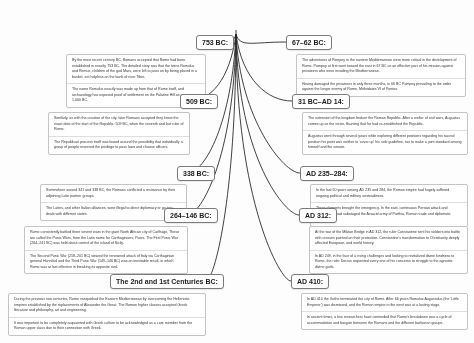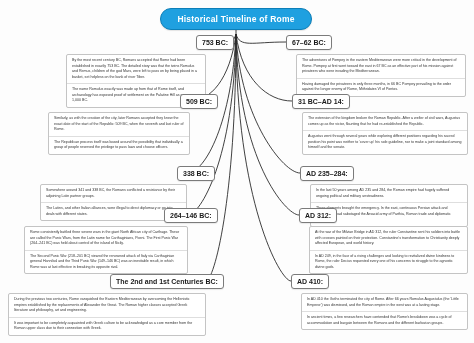--- a/index.html
+++ b/index.html
@@ -88,21 +88,20 @@
       <path d="M236,34 C236,200 214,281 206,281"></path>
 
       <path d="M236,34 C240,48 252,42 286,42"></path>
       <path d="M236,34 C242,80 268,101 292,101"></path>
       <path d="M236,34 C240,120 284,173 300,173"></path>
       <path d="M236,34 C238,160 286,215 299,215"></path>
       <path d="M236,34 C236,200 280,281 291,281"></path>
     </g>
   </svg>
 
-  <div class="root-node">Historical Timeline of Rome</div>
 
   <div class="left">
     <div class="date-node" style="left:196px;top:35px;">753 BC:</div>
     <div class="body-box" style="left:66px;top:54px;width:140px;">
       <div class="para">By the most recent century BC, Romans accepted that Rome had been established in exactly 753 BC. The detailed story was that the twins Romulus and Remus, children of the god Mars, were left to pass on by being placed in a basket, set helpless on the bank of river Tiber.</div>
       <div class="para">The name Romulus exactly was made up from that of Rome itself, and archaeology has exposed proof of settlement on the Palatine Hill as soon as 1,000 BC.</div>
     </div>
 
     <div class="date-node" style="left:180px;top:94px;">509 BC:</div>
     <div class="body-box" style="left:48px;top:112px;width:142px;">

